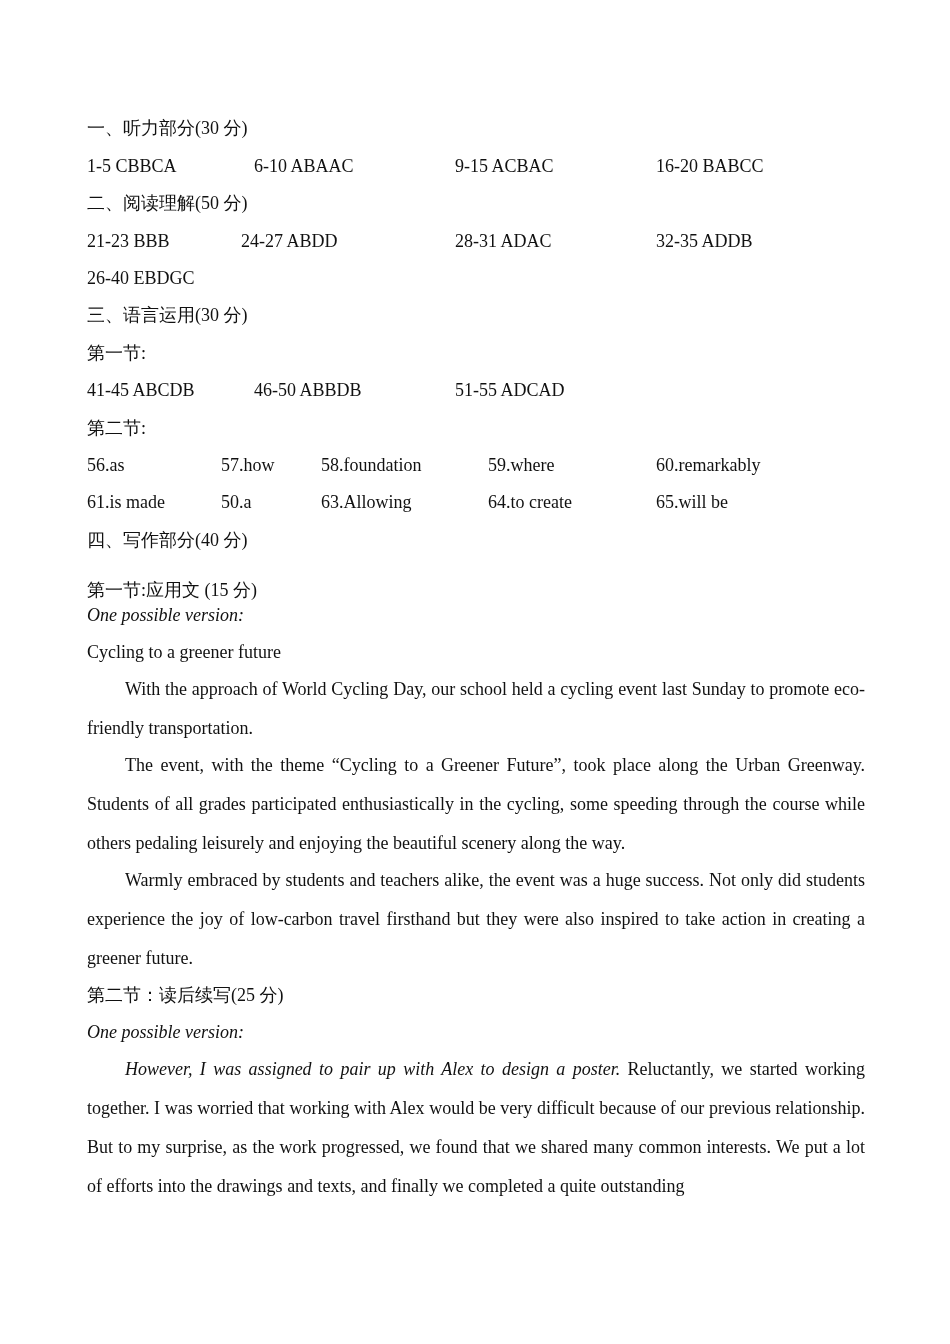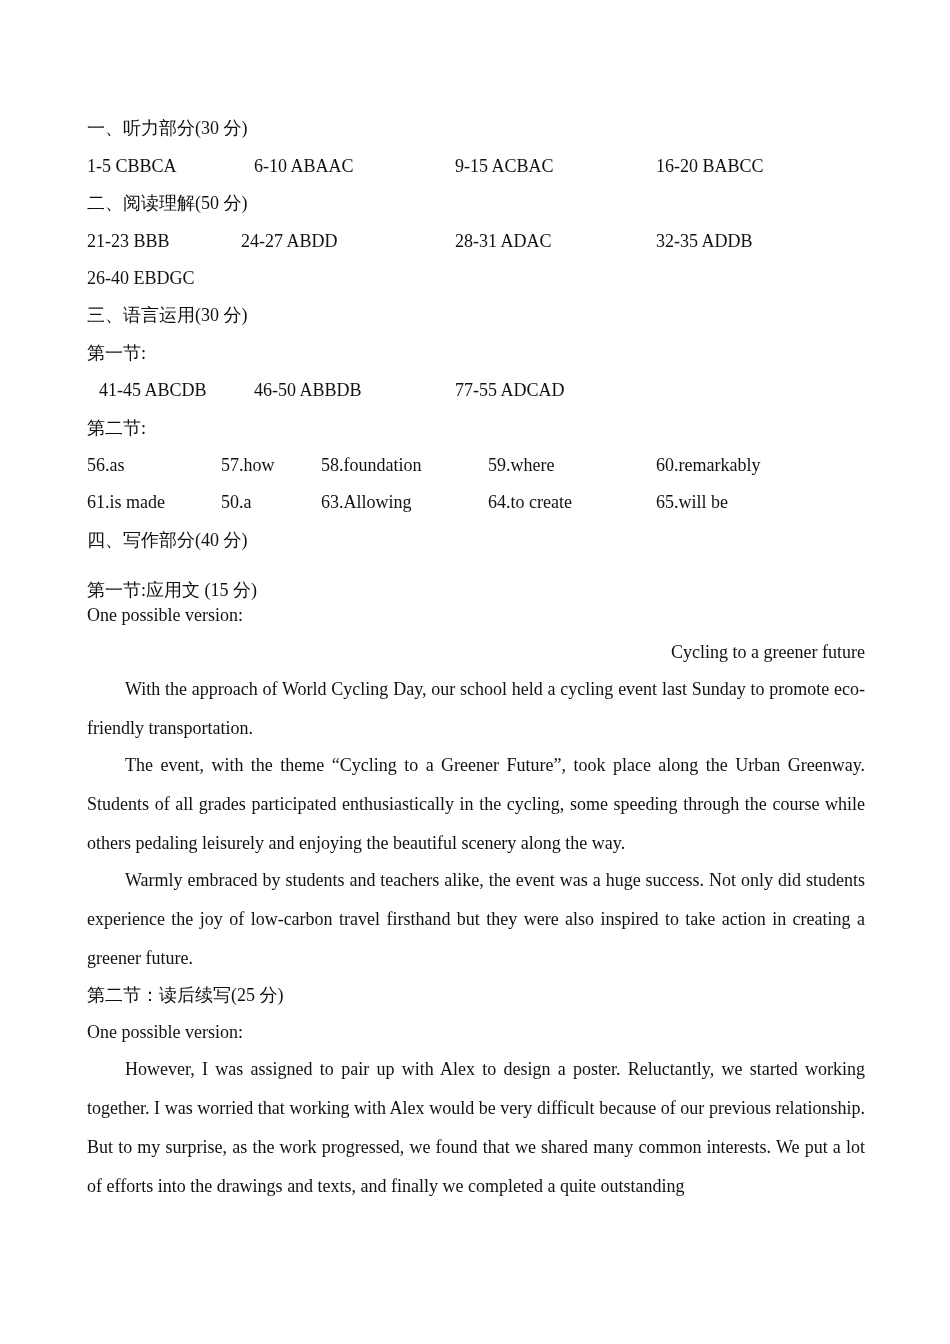--- a/index.html
+++ b/index.html
@@ -1,22 +1,22 @@
 <!DOCTYPE html>
 <html><head>
 <meta charset="utf-8">
 <style>
   html, body { margin: 0; padding: 0; background: #ffffff; }
   body { width: 950px; height: 1344px; overflow: hidden; position: relative;
          font-family: "Liberation Serif", "DejaVu Serif", serif; color: #111; font-size: 18px; }
   .page { position: absolute; left: 87px; top: 0; width: 778px; }
   .line { position: absolute; left: 0; white-space: nowrap; line-height: 24px; height: 24px; }
   .cell { position: absolute; white-space: nowrap; }
-  .ital { }
-  .center { position: absolute; left: 0; width: 778px; text-align: right; line-height: 24px; }
+  .ital { font-style: italic; }
+  .center { position: absolute; left: 0; width: 778px; text-align: left; line-height: 24px; }
   .para { position: absolute; left: 0; width: 778px; text-align: justify; line-height: 39px; }
   .para .first { display: inline-block; width: 38px; }
 </style>
 </head>
 <body>
 
 <div class="page">
 
   <div class="line" style="top:116px">一、听力部分(30 分)</div>
   <div class="line" style="top:154px">
@@ -33,23 +33,23 @@
     <span class="cell" style="left:368px">28-31 ADAC</span>
     <span class="cell" style="left:569px">32-35 ADDB</span>
   </div>
   <div class="line" style="top:266px">
     <span class="cell" style="left:0">26-40 EBDGC</span>
   </div>
 
   <div class="line" style="top:303px">三、语言运用(30 分)</div>
   <div class="line" style="top:341px">第一节:</div>
   <div class="line" style="top:378px">
-    <span class="cell" style="left:12px">41-45 ABCDB</span>
+    <span class="cell" style="left:0">41-45 ABCDB</span>
     <span class="cell" style="left:167px">46-50 ABBDB</span>
-    <span class="cell" style="left:368px">77-55 ADCAD</span>
+    <span class="cell" style="left:368px">51-55 ADCAD</span>
   </div>
   <div class="line" style="top:416px">第二节:</div>
   <div class="line" style="top:453px">
     <span class="cell" style="left:0">56.as</span>
     <span class="cell" style="left:134px">57.how</span>
     <span class="cell" style="left:234px">58.foundation</span>
     <span class="cell" style="left:401px">59.where</span>
     <span class="cell" style="left:569px">60.remarkably</span>
   </div>
   <div class="line" style="top:490px">

